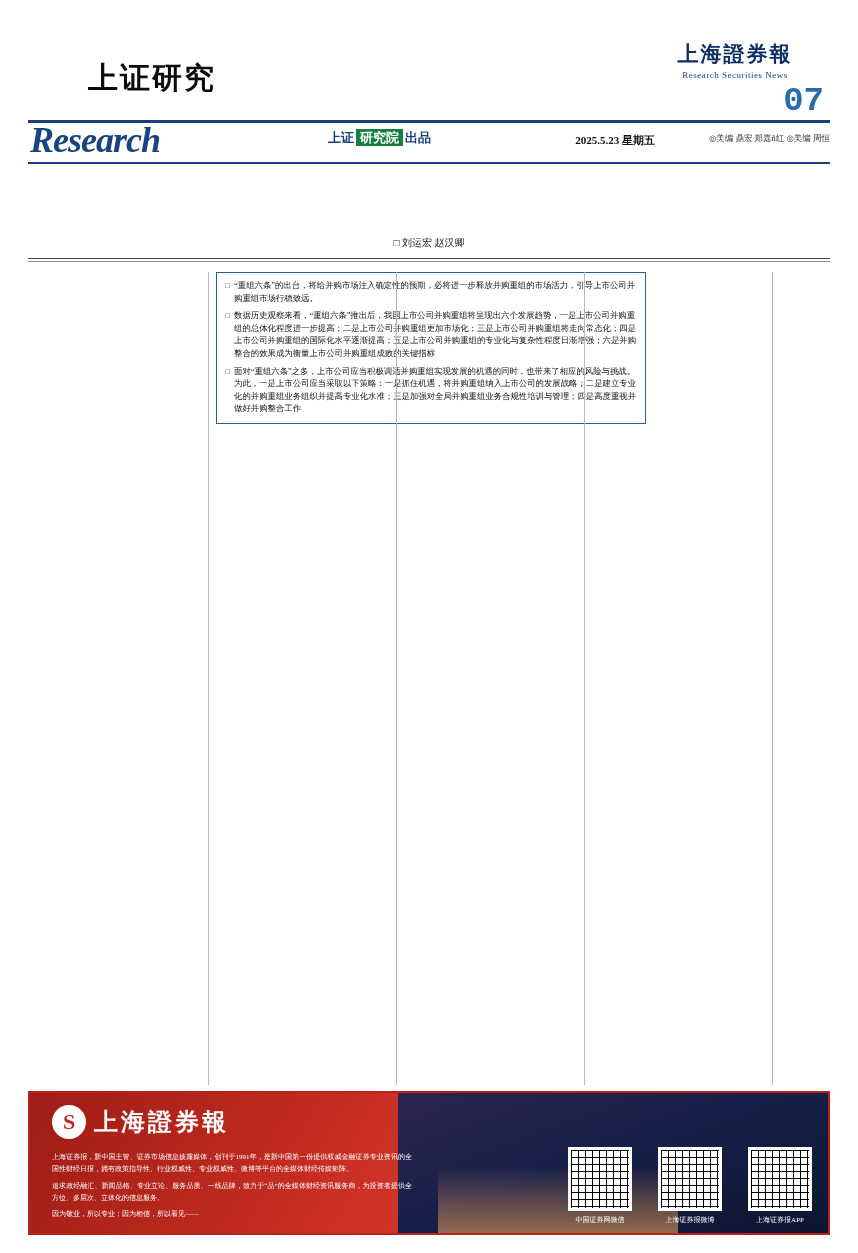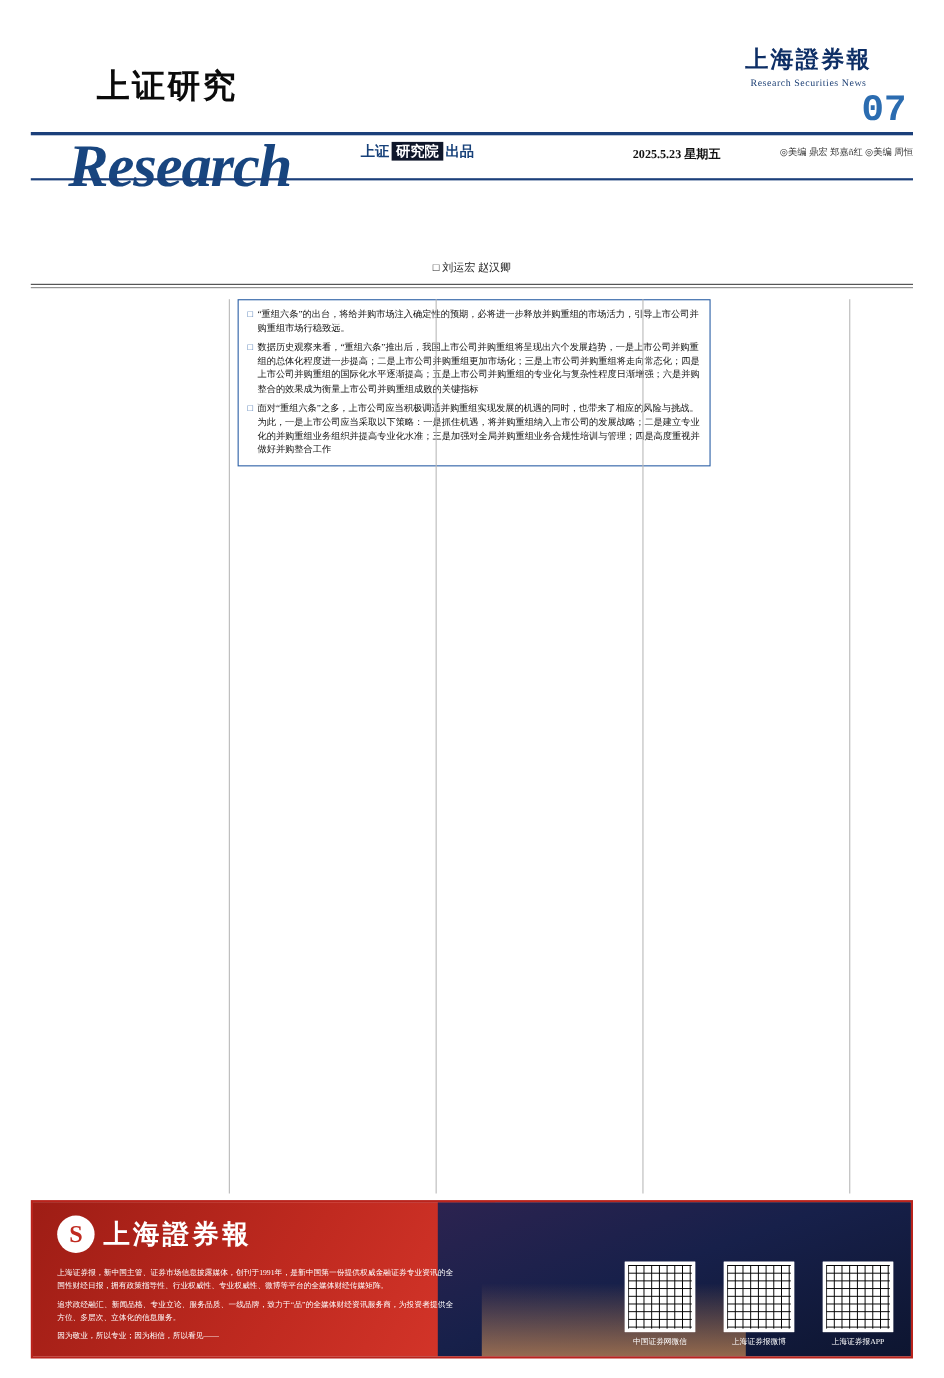--- a/index.html
+++ b/index.html
@@ -39,29 +39,29 @@
   }
   .rule-top{
     position:absolute;left:28px;right:28px;top:120px;height:3px;background:#1b3f7a;
   }
   
   .band{
     position:absolute;left:28px;right:28px;top:123px;height:40px;
   }
   .band .research{
     position:absolute;left:2px;top:-4px;
-    font-size:55px;font-weight:bold;font-style:italic;color:#18457f;
-    font-family:"Liberation Serif",serif;letter-spacing:-1px;margin-left:32px;
+    font-size:36px;font-weight:bold;font-style:italic;color:#18457f;
+    font-family:"Liberation Serif",serif;letter-spacing:-1px;
   }
   .band .sub-badge{
     position:absolute;left:300px;top:6px;
     font-size:13px;color:#17417a;font-weight:bold;
   }
   .band .sub-badge .redbox{
-    background:#0f172a;color:#fff;padding:1px 4px;margin:0 2px;font-size:13px;
+    background:#15803d;color:#fff;padding:1px 4px;margin:0 2px;font-size:13px;
   }
   .band .date{
     position:absolute;right:175px;top:10px;font-size:11px;font-weight:bold;color:#111;
   }
   .band .editors{
     position:absolute;right:0;top:10px;font-size:8.5px;color:#333;
   }
   .rule-band-bottom{
     position:absolute;left:28px;right:28px;top:162px;height:2px;background:#1b3f7a;
   }

